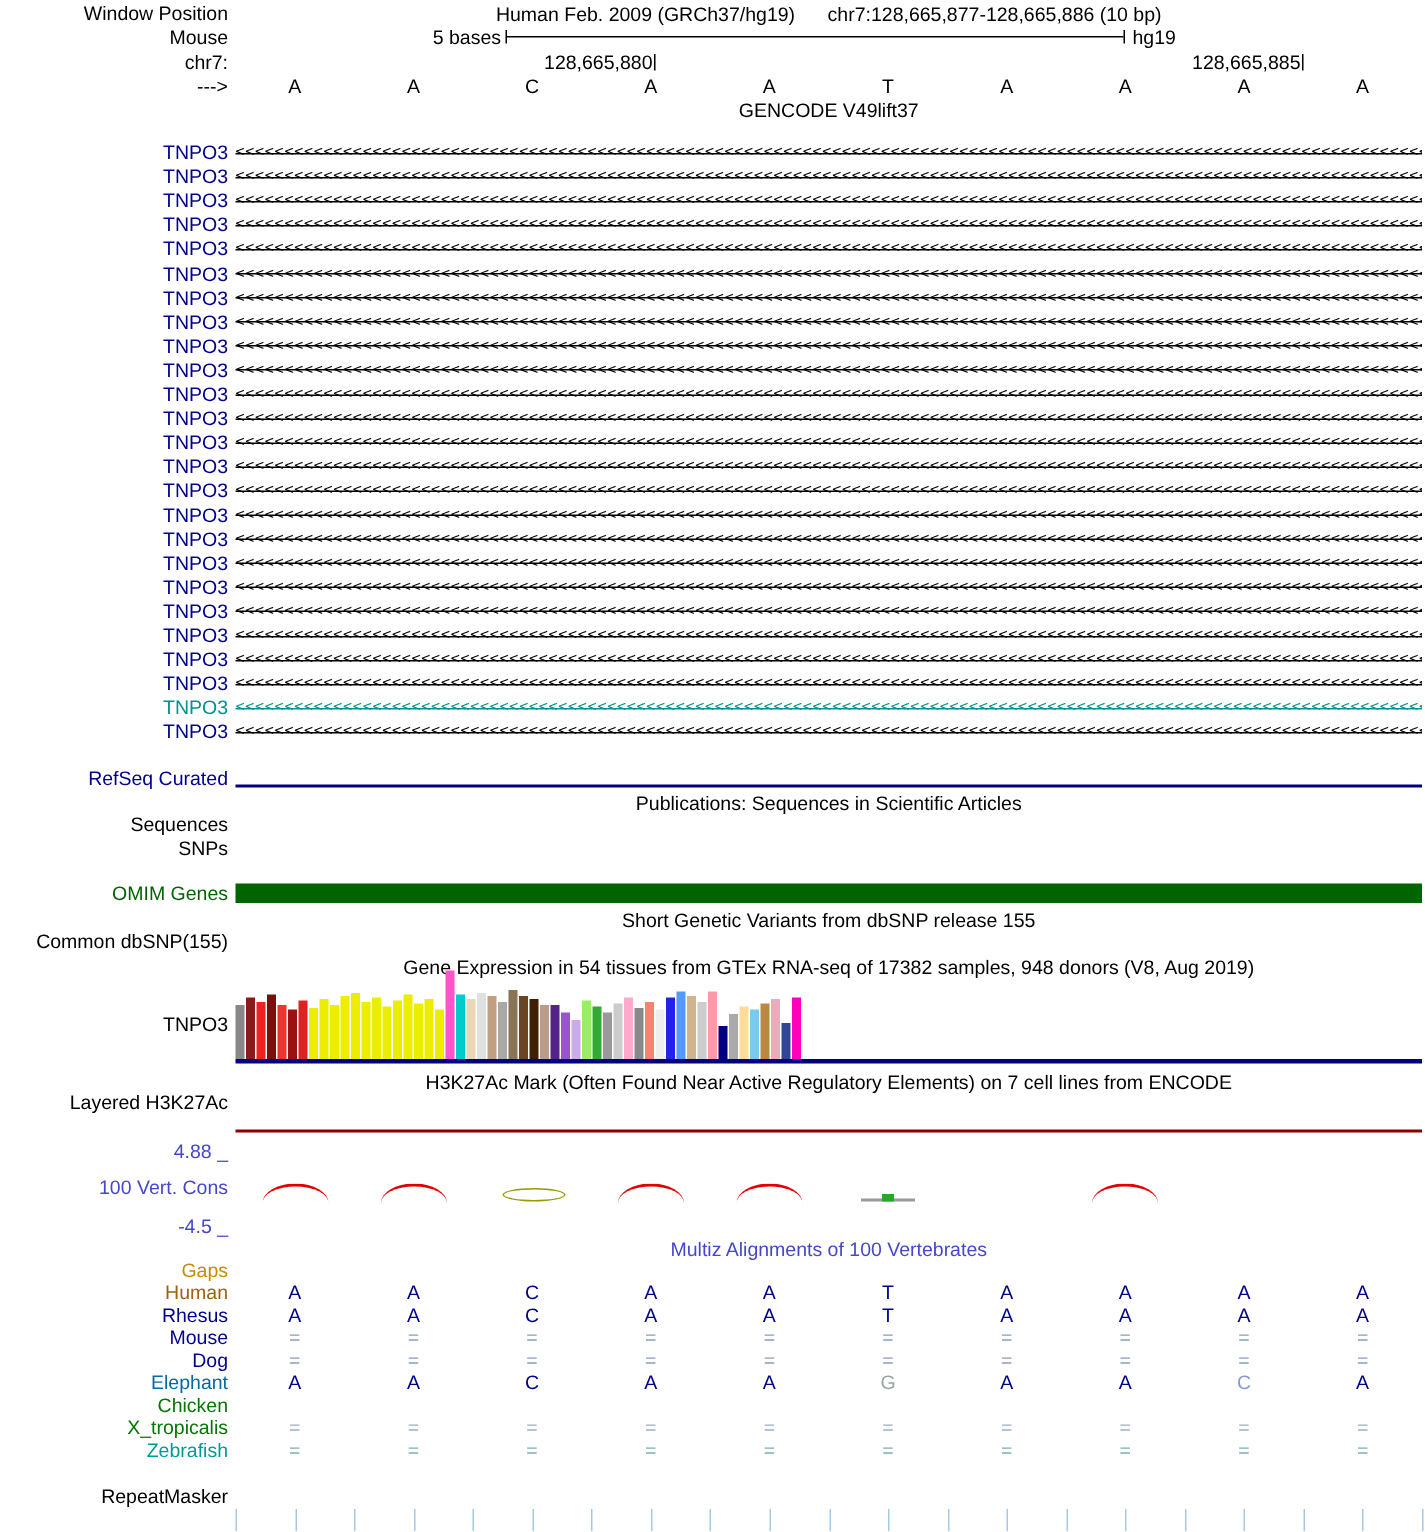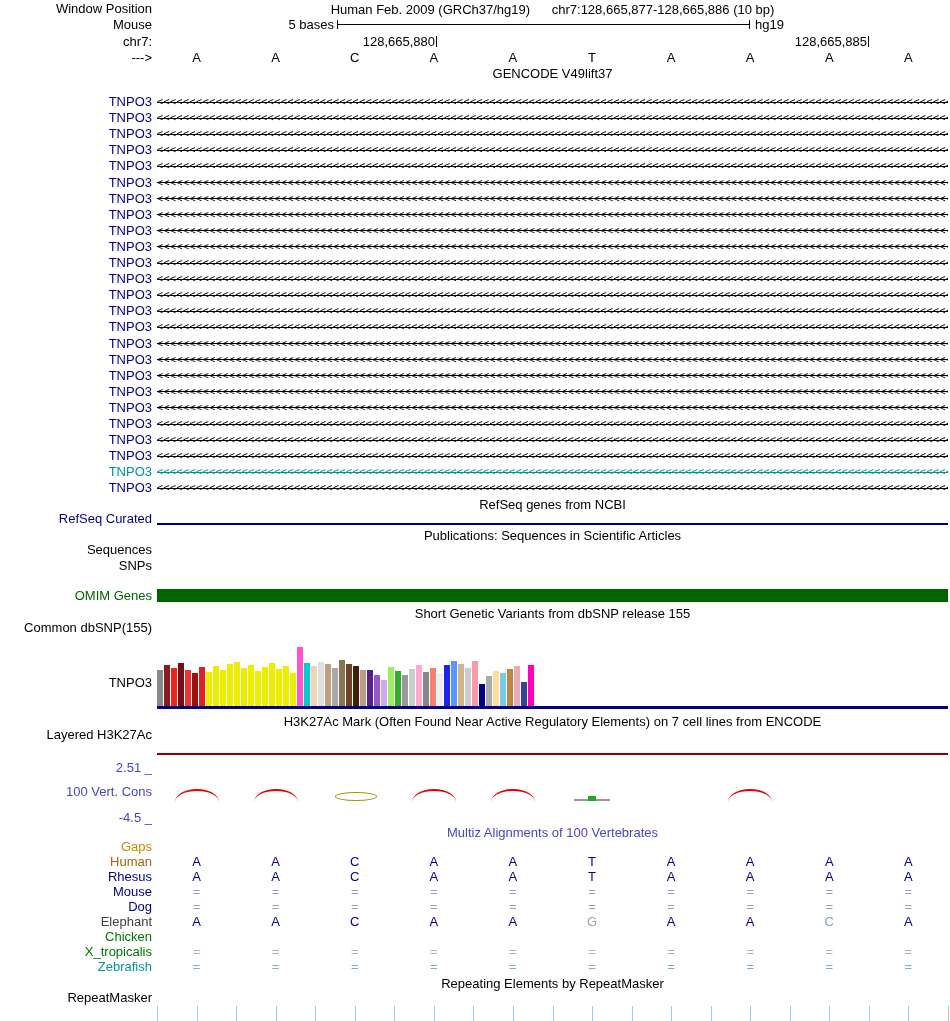--- a/index.html
+++ b/index.html
@@ -52,51 +52,50 @@
   <div class="rtick" style="left:436px"></div>
   <div class="coord" style="left:714px">128,665,885</div>
   <div class="rtick" style="left:868px"></div>
 
   <div class="left-label" style="top:50px">---&gt;</div>
   <div></div>
 
   <div class="ctitle" style="top:66px">GENCODE V49lift37</div>
   <div></div>
 
-  <div class="ctitle" style="top:497px">RefSeq genes from NCBI</div>
   <div class="left-label navy" style="top:511px">RefSeq Curated</div>
   <div class="hline" style="top:523px;height:2px;background:#000080"></div>
 
   <div class="ctitle" style="top:528px">Publications: Sequences in Scientific Articles</div>
   <div class="left-label" style="top:542px">Sequences</div>
   <div class="left-label" style="top:558px">SNPs</div>
 
   <div class="left-label green" style="top:588px">OMIM Genes</div>
   <div class="hline" style="top:589px;height:13px;background:#006400"></div>
 
   <div class="ctitle" style="top:606px">Short Genetic Variants from dbSNP release 155</div>
   <div class="left-label" style="top:620px">Common dbSNP(155)</div>
 
+  <div class="ctitle" style="top:637px">Gene Expression in 54 tissues from GTEx RNA-seq of 17382 samples, 948 donors (V8, Aug 2019)</div>
   <div class="left-label" style="top:675px">TNPO3</div>
   <div></div>
   <div class="hline" style="top:706px;height:3px;background:#000080"></div>
 
   <div class="ctitle" style="top:714px">H3K27Ac Mark (Often Found Near Active Regulatory Elements) on 7 cell lines from ENCODE</div>
   <div class="left-label" style="top:727px">Layered H3K27Ac</div>
   <div class="hline" style="top:753px;height:2px;background:#8B0000"></div>
 
-  <div class="left-label blue" style="top:760px">2.51 _</div>
+  <div class="left-label blue" style="top:760px">4.88 _</div>
   <div class="left-label blue" style="top:784px">100 Vert. Cons</div>
   <div class="left-label blue" style="top:810px">-4.5 _</div>
   <div></div>
 
   <div class="ctitle blue" style="top:825px">Multiz Alignments of 100 Vertebrates</div>
   <div></div>
 
-  <div class="ctitle" style="top:976px">Repeating Elements by RepeatMasker</div>
   <div class="left-label" style="top:990px">RepeatMasker</div>
   <div></div>
 
 <div class="base-cell" style="left: 157px; top: 50px;">A</div>
     <div class="base-cell" style="left: 236.1px; top: 50px;">A</div>
     <div class="base-cell" style="left: 315.2px; top: 50px;">C</div>
     <div class="base-cell" style="left: 394.3px; top: 50px;">A</div>
     <div class="base-cell" style="left: 473.4px; top: 50px;">A</div>
     <div class="base-cell" style="left: 552.5px; top: 50px;">T</div>
     <div class="base-cell" style="left: 631.6px; top: 50px;">A</div>
@@ -253,21 +252,21 @@
     <div class="aln-cell" style="left: 157px; top: 899.2px; color: rgb(140, 160, 192);">=</div>
     <div class="aln-cell" style="left: 236.1px; top: 899.2px; color: rgb(140, 160, 192);">=</div>
     <div class="aln-cell" style="left: 315.2px; top: 899.2px; color: rgb(140, 160, 192);">=</div>
     <div class="aln-cell" style="left: 394.3px; top: 899.2px; color: rgb(140, 160, 192);">=</div>
     <div class="aln-cell" style="left: 473.4px; top: 899.2px; color: rgb(140, 160, 192);">=</div>
     <div class="aln-cell" style="left: 552.5px; top: 899.2px; color: rgb(140, 160, 192);">=</div>
     <div class="aln-cell" style="left: 631.6px; top: 899.2px; color: rgb(140, 160, 192);">=</div>
     <div class="aln-cell" style="left: 710.7px; top: 899.2px; color: rgb(140, 160, 192);">=</div>
     <div class="aln-cell" style="left: 789.8px; top: 899.2px; color: rgb(140, 160, 192);">=</div>
     <div class="aln-cell" style="left: 868.9px; top: 899.2px; color: rgb(140, 160, 192);">=</div>
-    <div class="left-label" style="top: 914.25px; color: #404040;">Elephant</div>
+    <div class="left-label" style="top: 914.25px; color: #0369a1;">Elephant</div>
     <div class="aln-cell" style="left: 157px; top: 914.25px; color: rgb(0, 0, 139);">A</div>
     <div class="aln-cell" style="left: 236.1px; top: 914.25px; color: rgb(0, 0, 139);">A</div>
     <div class="aln-cell" style="left: 315.2px; top: 914.25px; color: rgb(0, 0, 139);">C</div>
     <div class="aln-cell" style="left: 394.3px; top: 914.25px; color: rgb(0, 0, 139);">A</div>
     <div class="aln-cell" style="left: 473.4px; top: 914.25px; color: rgb(0, 0, 139);">A</div>
     <div class="aln-cell" style="left: 552.5px; top: 914.25px; color: rgb(147, 168, 160);">G</div>
     <div class="aln-cell" style="left: 631.6px; top: 914.25px; color: rgb(0, 0, 139);">A</div>
     <div class="aln-cell" style="left: 710.7px; top: 914.25px; color: rgb(0, 0, 139);">A</div>
     <div class="aln-cell" style="left: 789.8px; top: 914.25px; color: rgb(136, 152, 216);">C</div>
     <div class="aln-cell" style="left: 868.9px; top: 914.25px; color: rgb(0, 0, 139);">A</div>

